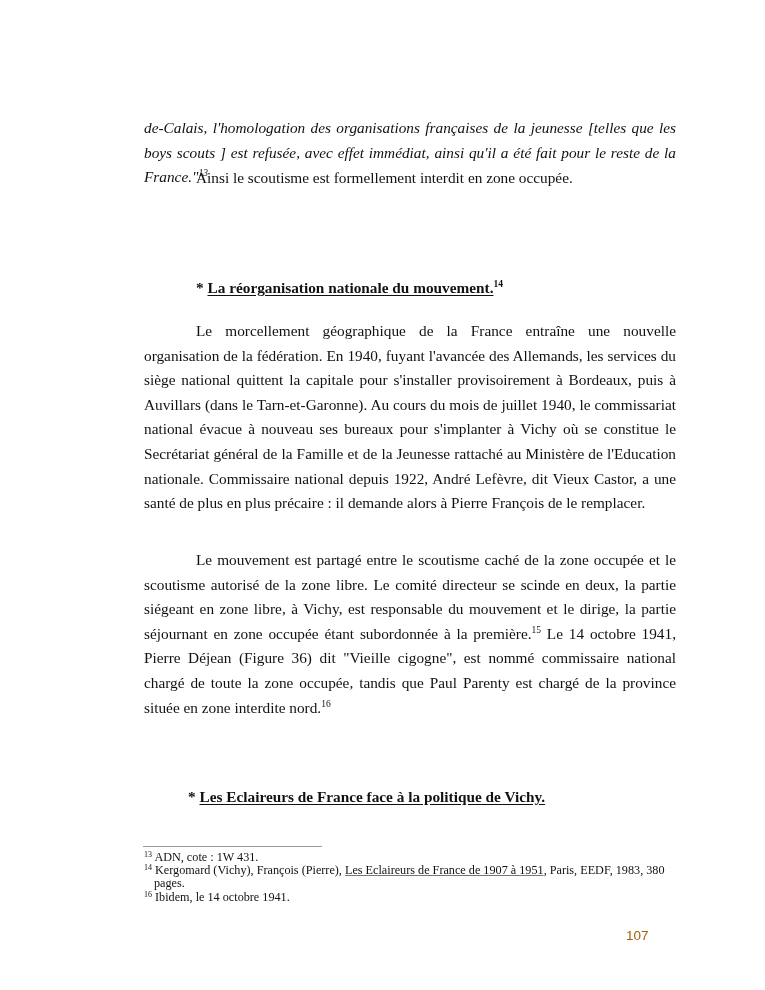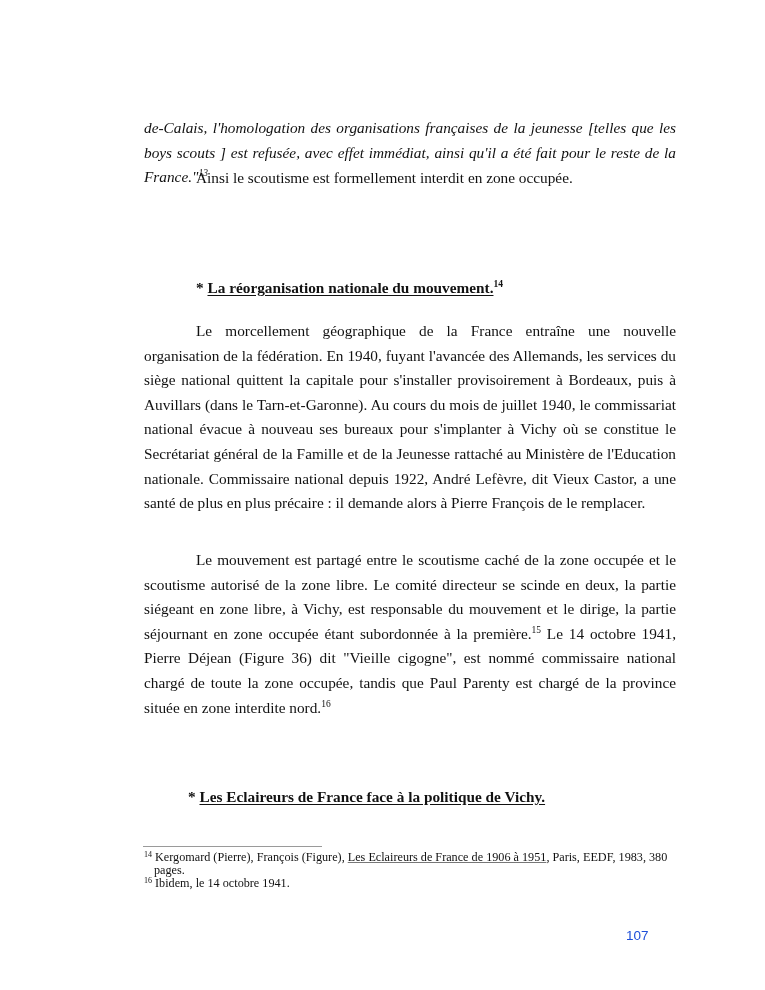--- a/index.html
+++ b/index.html
@@ -84,21 +84,21 @@
   .fn-title {
     text-decoration: underline;
     text-decoration-color: #777;
   }
   .page-number {
     position: absolute;
     left: 626px;
     top: 928px;
     font-family: "Liberation Sans", "DejaVu Sans", sans-serif;
     font-size: 13.5px;
-    color: #1d4ed8;
+    color: #a16207;
   }
 </style>
 </head>
 <body>
 
 <div class="page">
 
   <div class="block italic last-line-left" style="top: 116px;">
     <p><span>de-Calais, l'homologation des organisations françaises de la jeunesse [telles que les boys scouts ] est refusée, avec effet immédiat, ainsi qu'il a été fait pour le reste de la France."</span><sup>13</sup></p>
   </div>
@@ -119,19 +119,20 @@
     <p class="indent"><span>Le mouvement est partagé entre le scoutisme caché de la zone occupée et le scoutisme autorisé de la zone libre. Le comité directeur se scinde en deux, la partie siégeant en zone libre, à Vichy, est responsable du mouvement et le dirige, la partie séjournant en zone occupée étant subordonnée à la première.</span><sup>15</sup><span> Le 14 octobre 1941, Pierre Déjean (Figure 36) dit "Vieille cigogne", est nommé commissaire national chargé de toute la zone occupée, tandis que Paul Parenty est chargé de la province située en zone interdite nord.</span><sup>16</sup></p>
   </div>
 
 
   <div class="heading" style="left: 188px; top: 788px;">
     <span>* </span><span class="ul">Les Eclaireurs de France face à la politique de Vichy.</span>
   </div>
 
   <div class="fn-sep"></div>
   <div class="footnotes">
-    <p class="fn"><sup>14</sup> <span>Kergomard (Pierre), François (Figure), </span><span class="fn-title">Les Eclaireurs de France de 1906 à 1951</span><span>, Paris, EEDF, 1983, 380 pages.</span></p>
+    <p class="fn"><sup>13</sup> <span>ADN, cote : 1W 431.</span></p>
+    <p class="fn"><sup>14</sup> <span>Kergomard (Vichy), François (Pierre), </span><span class="fn-title">Les Eclaireurs de France de 1907 à 1951</span><span>, Paris, EEDF, 1983, 380 pages.</span></p>
     <p class="fn"><sup>16</sup> <span>Ibidem, le 14 octobre 1941.</span></p>
   </div>
 
   <div class="page-number">107</div>
 
 </div>
 
 </body></html>

